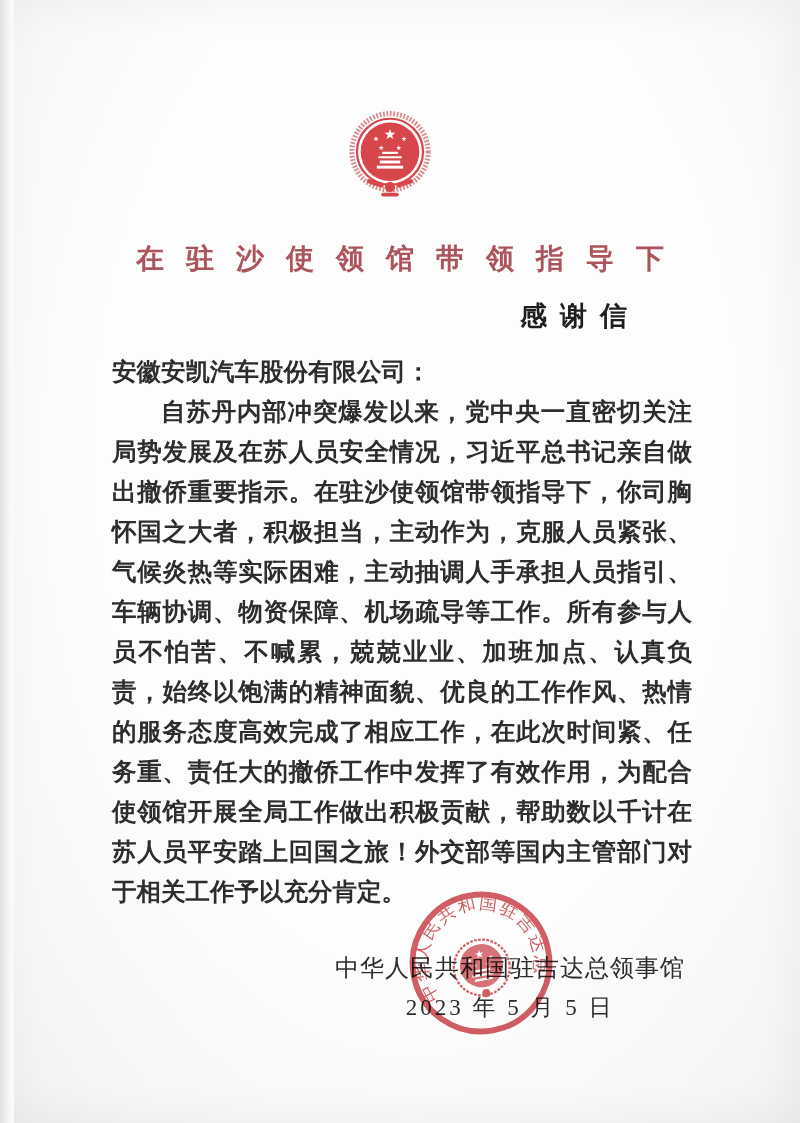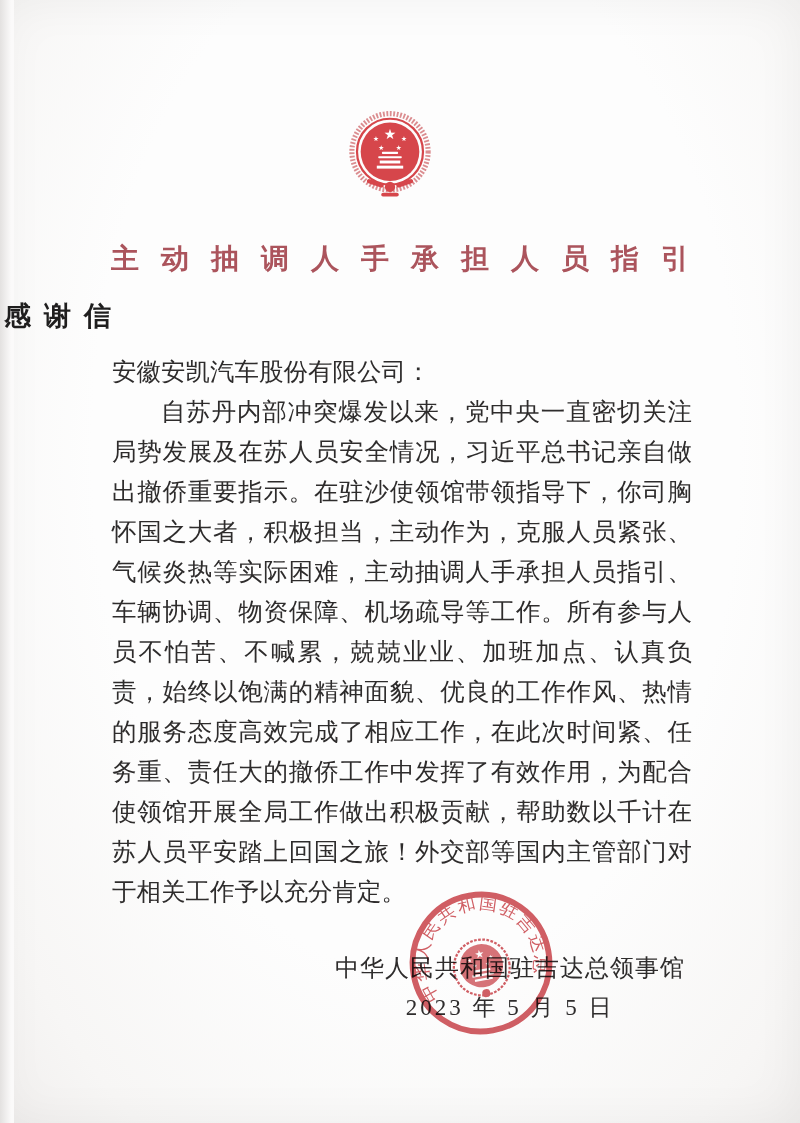--- a/index.html
+++ b/index.html
@@ -27,35 +27,36 @@
     text-align:center;
     font-size:28px;
     letter-spacing:22px;
     padding-left:22px;
     box-sizing:border-box;
     color:#ab545c;
     font-weight:600;
   }
   .letter-title{
     position:absolute;top:298px;left:0;width:640px;
-    text-align:left;
+    text-align:right;
     font-size:27px;
     letter-spacing:13px;
     padding-left:4px;
     box-sizing:border-box;
     color:#1f1e1e;
     font-weight:bold;
     font-family:"Liberation Sans","DejaVu Sans",sans-serif;
   }
   .letter-body{
     position:absolute;top:352px;left:112px;width:580px;
     color:#2e2c2c;
     font-size:24.5px;
     line-height:40px;
     text-align:justify;
+    font-weight:bold;
   }
   .letter-body .recipient{margin:0;}
   .letter-body p.para{margin:0;text-indent:2em;}
   .signature-block{
     position:absolute;top:950px;left:300px;width:420px;
     text-align:center;
     color:#2e2c2c;
   }
   .signature-org{font-size:24px;line-height:36px;letter-spacing:1px;}
   .signature-date{font-size:23px;line-height:44px;letter-spacing:3px;}
@@ -93,21 +94,21 @@
       <rect x="46" y="68" width="28" height="4" fill="#ffffff"></rect>
       <rect x="42" y="75" width="36" height="4" fill="#ffffff"></rect>
 
       <circle cx="60" cy="104" r="7" fill="#d6464b"></circle>
       <rect x="28" y="96" width="24" height="6" rx="3" fill="#d6464b" transform="rotate(18 40 99)"></rect>
       <rect x="68" y="96" width="24" height="6" rx="3" fill="#d6464b" transform="rotate(-18 80 99)"></rect>
       <rect x="48" y="112" width="24" height="5" rx="2.5" fill="#d6464b"></rect>
     </svg>
   </div>
 
-  <div class="org-title">主动抽调人手承担人员指引</div>
+  <div class="org-title">在驻沙使领馆带领指导下</div>
 
   <div class="letter-title">感谢信</div>
 
   <div class="letter-body">
     <p class="recipient">安徽安凯汽车股份有限公司：</p>
     <p class="para">自苏丹内部冲突爆发以来，党中央一直密切关注局势发展及在苏人员安全情况，习近平总书记亲自做出撤侨重要指示。在驻沙使领馆带领指导下，你司胸怀国之大者，积极担当，主动作为，克服人员紧张、气候炎热等实际困难，主动抽调人手承担人员指引、车辆协调、物资保障、机场疏导等工作。所有参与人员不怕苦、不喊累，兢兢业业、加班加点、认真负责，始终以饱满的精神面貌、优良的工作作风、热情的服务态度高效完成了相应工作，在此次时间紧、任务重、责任大的撤侨工作中发挥了有效作用，为配合使领馆开展全局工作做出积极贡献，帮助数以千计在苏人员平安踏上回国之旅！外交部等国内主管部门对于相关工作予以充分肯定。</p>
   </div>
 
   <div class="signature-block">
     <div class="signature-org">中华人民共和国驻吉达总领事馆</div>

